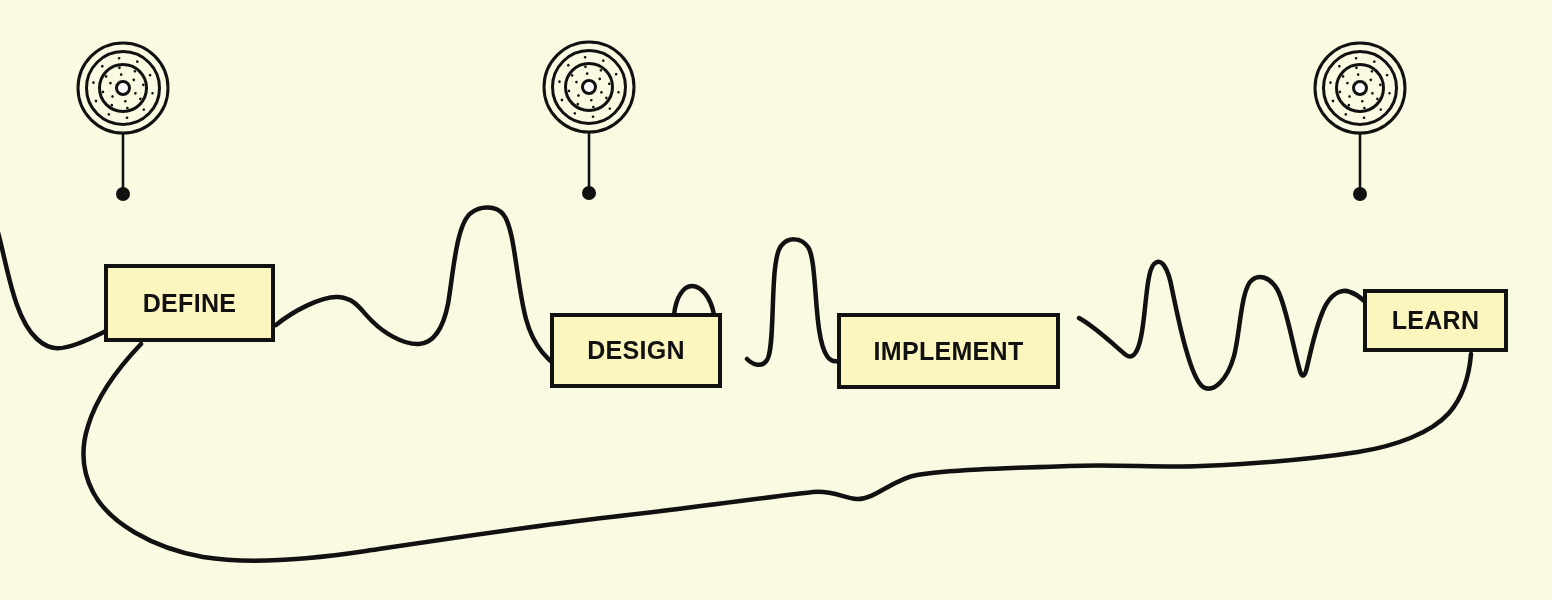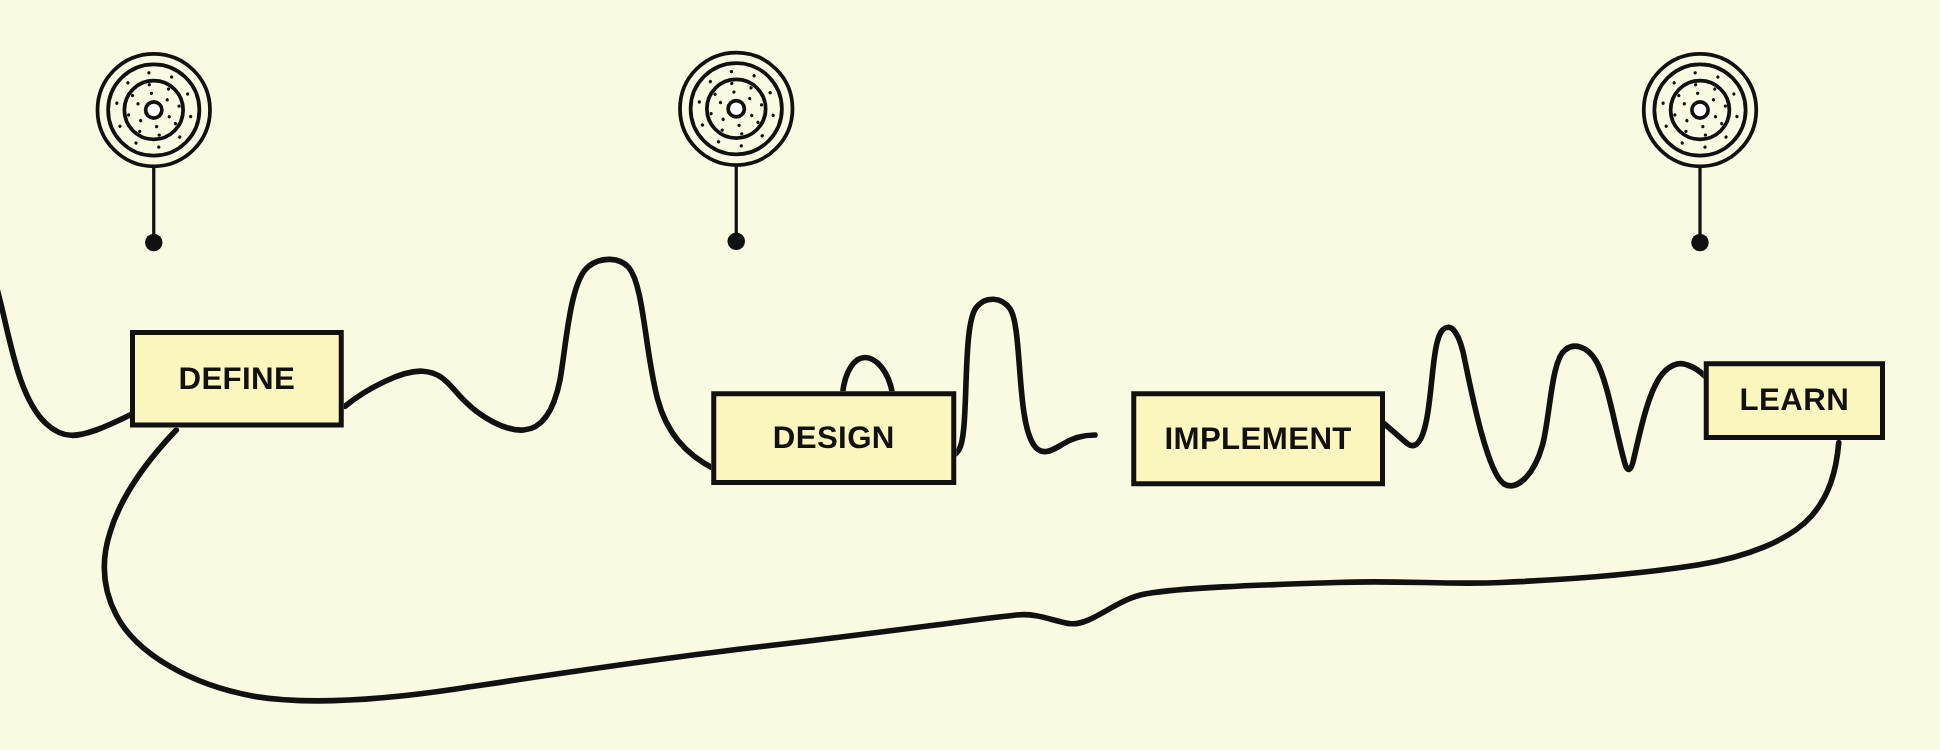--- a/index.html
+++ b/index.html
@@ -41,22 +41,22 @@
     z-index:2;
   }
   .stage-label{
     font-weight:700;
     font-size:25px;
     letter-spacing:0.3px;
     color:var(--ink);
     white-space:nowrap;
   }
   .box-define{left:104px;top:264px;width:171px;height:78px;}
-  .box-design{left:569px;top:313px;width:196px;height:75px;}
-  .box-implement{left:905px;top:313px;width:203px;height:76px;}
+  .box-design{left:550px;top:313px;width:172px;height:75px;}
+  .box-implement{left:837px;top:313px;width:223px;height:76px;}
   .box-learn{left:1363px;top:289px;width:145px;height:63px;}
 </style>
 </head>
 <body>
 
 <div class="canvas">
 
   <svg class="art" viewBox="0 0 1552 600">
     <defs>
       <g id="pin">

